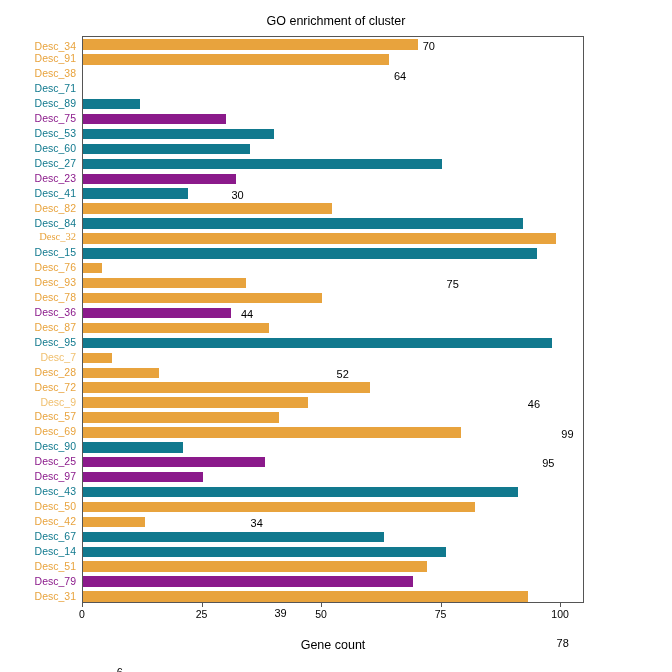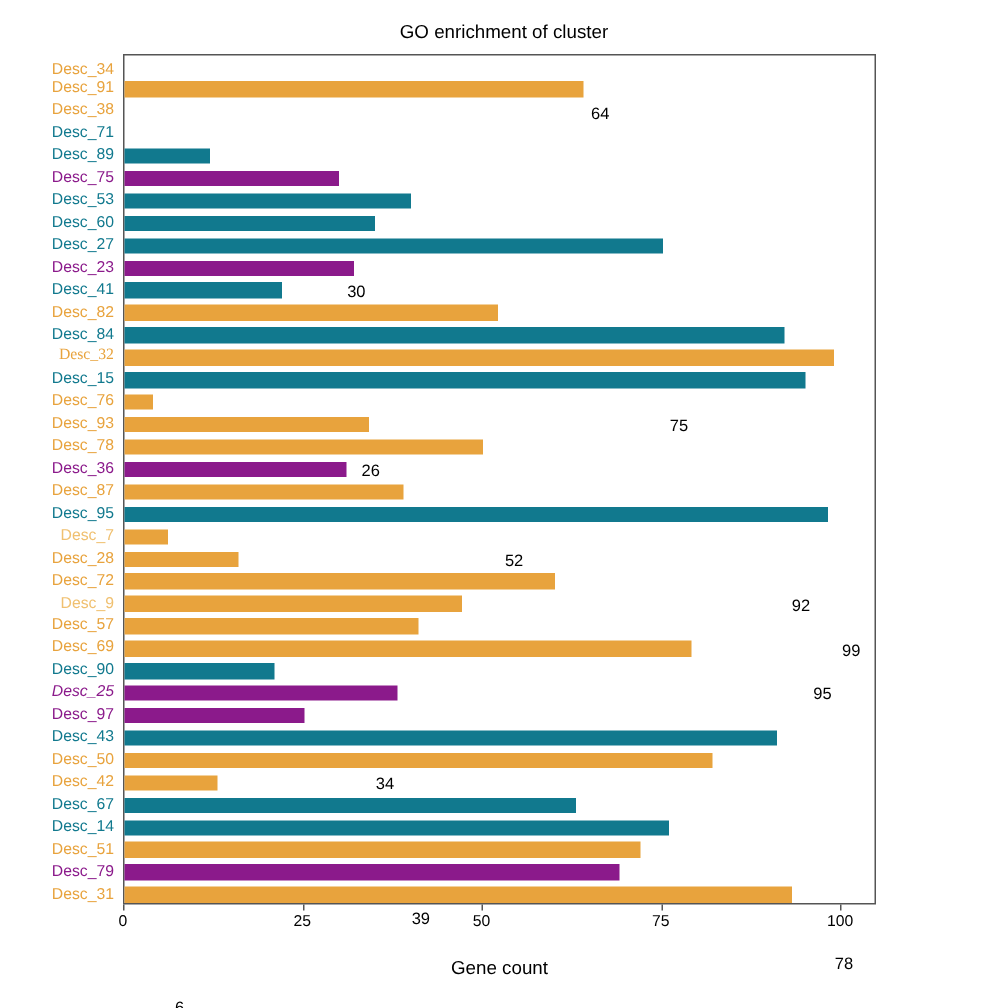--- a/index.html
+++ b/index.html
@@ -134,33 +134,37 @@
       <div class="y-tick-label" style="top: 271.039px; color: rgb(139, 26, 139);">Desc_36</div>
       <div class="y-tick-label" style="top: 285.961px; color: rgb(232, 163, 61);">Desc_87</div>
       <div class="y-tick-label" style="top: 300.882px; color: rgb(17, 121, 142);">Desc_95</div>
       <div class="y-tick-label" style="top: 315.803px; color: rgb(240, 192, 112);">Desc_7</div>
       <div class="y-tick-label" style="top: 330.724px; color: rgb(232, 163, 61);">Desc_28</div>
       <div class="y-tick-label" style="top: 345.645px; color: rgb(232, 163, 61);">Desc_72</div>
       <div class="y-tick-label" style="top: 360.566px; color: rgb(240, 192, 112);">Desc_9</div>
       <div class="y-tick-label" style="top: 375.487px; color: rgb(232, 163, 61);">Desc_57</div>
       <div class="y-tick-label" style="top: 390.408px; color: rgb(232, 163, 61);">Desc_69</div>
       <div class="y-tick-label" style="top: 405.329px; color: rgb(17, 121, 142);">Desc_90</div>
-      <div class="y-tick-label" style="top: 420.25px; color: rgb(139, 26, 139); font-style: italic;">Desc_25</div>
+      <div class="y-tick-label" style="top: 420.25px; color: rgb(139, 26, 139);">Desc_25</div>
       <div class="y-tick-label" style="top: 435.171px; color: rgb(139, 26, 139);">Desc_97</div>
       <div class="y-tick-label" style="top: 450.092px; color: rgb(17, 121, 142);">Desc_43</div>
       <div class="y-tick-label" style="top: 465.013px; color: rgb(232, 163, 61);">Desc_50</div>
       <div class="y-tick-label" style="top: 479.934px; color: rgb(232, 163, 61);">Desc_42</div>
       <div class="y-tick-label" style="top: 494.855px; color: rgb(17, 121, 142);">Desc_67</div>
       <div class="y-tick-label" style="top: 509.776px; color: rgb(17, 121, 142);">Desc_14</div>
       <div class="y-tick-label" style="top: 524.697px; color: rgb(232, 163, 61);">Desc_51</div>
       <div class="y-tick-label" style="top: 539.618px; color: rgb(139, 26, 139);">Desc_79</div>
       <div class="y-tick-label" style="top: 554.539px; color: rgb(232, 163, 61);">Desc_31</div>
     </div>
 
   <div id="plot-area">
+      <div class="bar-row" style="top: 2.23816px; height: 10.4447px;">
+        <div class="bar" title="Desc_34: 70" style="width: 334.667px; background: rgb(232, 163, 61);"></div>
+        <div class="bar-label" style="left: 339.667px; top: 1.46053px;">70</div>
+      </div>
       <div class="bar-row" style="top: 17.1592px; height: 10.4447px;">
         <div class="bar" title="Desc_91: 64" style="width: 305.981px; background: rgb(232, 163, 61);"></div>
         <div class="bar-label" style="left: 310.981px; top: 16.3816px;">64</div>
       </div>
       <div class="bar-row" style="top: 61.9224px; height: 10.4447px;">
         <div class="bar" title="Desc_89: 12" style="width: 57.3714px; background: rgb(17, 121, 142);"></div>
         <div class="bar-label" style="left: 62.3714px; top: 61.1447px;">12</div>
       </div>
       <div class="bar-row" style="top: 76.8434px; height: 10.4447px;">
         <div class="bar" title="Desc_75: 30" style="width: 143.429px; background: rgb(139, 26, 139);"></div>
@@ -173,33 +177,33 @@
       <div class="bar-row" style="top: 106.686px; height: 10.4447px;">
         <div class="bar" title="Desc_60: 35" style="width: 167.333px; background: rgb(17, 121, 142);"></div>
         <div class="bar-label" style="left: 172.333px; top: 105.908px;">35</div>
       </div>
       <div class="bar-row" style="top: 121.607px; height: 10.4447px;">
         <div class="bar" title="Desc_27: 75" style="width: 358.571px; background: rgb(17, 121, 142);"></div>
         <div class="bar-label" style="left: 363.571px; top: 120.829px;">75</div>
       </div>
       <div class="bar-row" style="top: 136.528px; height: 10.4447px;">
         <div class="bar" title="Desc_23: 32" style="width: 152.99px; background: rgb(139, 26, 139);"></div>
-        <div class="bar-label" style="left: 157.99px; top: 135.75px;">26</div>
+        <div class="bar-label" style="left: 157.99px; top: 135.75px;">44</div>
       </div>
       <div class="bar-row" style="top: 151.449px; height: 10.4447px;">
         <div class="bar" title="Desc_41: 22" style="width: 105.181px; background: rgb(17, 121, 142);"></div>
         <div class="bar-label" style="left: 110.181px; top: 150.671px;">22</div>
       </div>
       <div class="bar-row" style="top: 166.37px; height: 10.4447px;">
         <div class="bar" title="Desc_82: 52" style="width: 248.61px; background: rgb(232, 163, 61);"></div>
         <div class="bar-label" style="left: 253.61px; top: 165.592px;">52</div>
       </div>
       <div class="bar-row" style="top: 181.291px; height: 10.4447px;">
         <div class="bar" title="Desc_84: 92" style="width: 439.848px; background: rgb(17, 121, 142);"></div>
-        <div class="bar-label" style="left: 444.848px; top: 180.513px;">92</div>
+        <div class="bar-label" style="left: 444.848px; top: 180.513px;">46</div>
       </div>
       <div class="bar-row" style="top: 196.212px; height: 10.4447px;">
         <div class="bar" title="Desc_32: 99" style="width: 473.314px; background: rgb(232, 163, 61);"></div>
         <div class="bar-label" style="left: 478.314px; top: 195.434px;">99</div>
       </div>
       <div class="bar-row" style="top: 211.133px; height: 10.4447px;">
         <div class="bar" title="Desc_15: 95" style="width: 454.19px; background: rgb(17, 121, 142);"></div>
         <div class="bar-label" style="left: 459.19px; top: 210.355px;">95</div>
       </div>
       <div class="bar-row" style="top: 226.054px; height: 10.4447px;">

